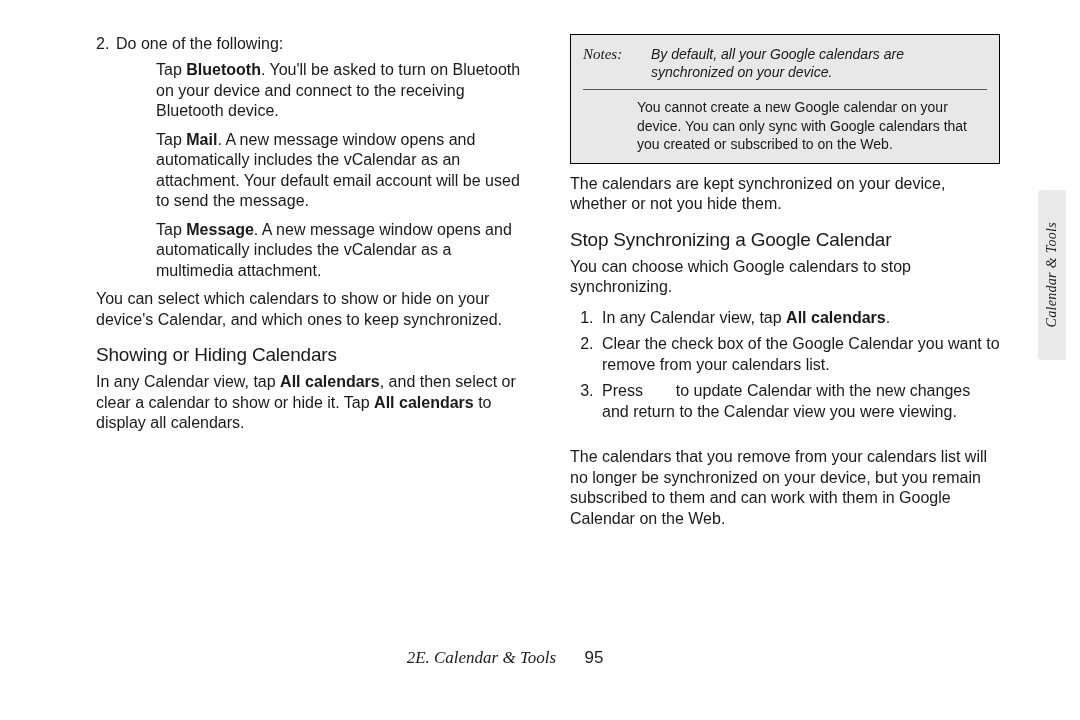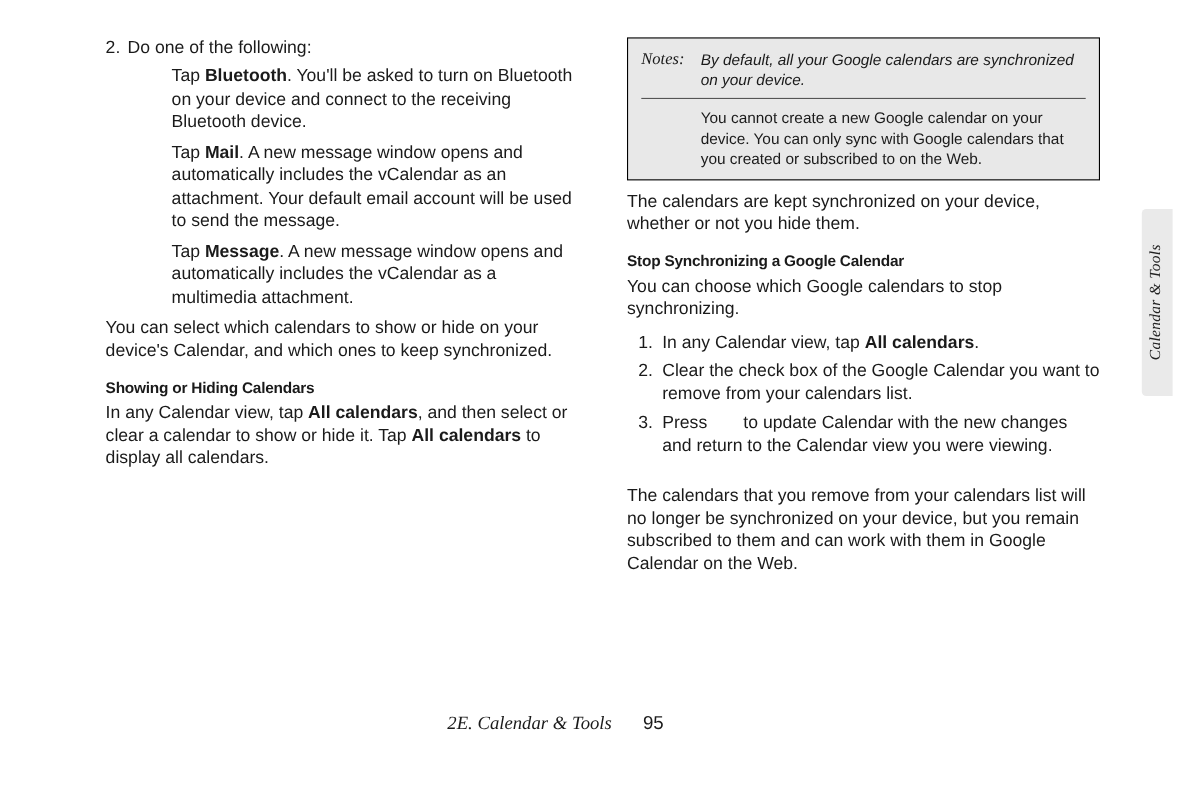--- a/index.html
+++ b/index.html
@@ -77,41 +77,42 @@
   h2.section {
     font-family: "Times New Roman", Times, serif;
     font-style: italic;
     font-weight: normal;
     font-size: 24px;
     margin: 16px 0 8px 0;
     letter-spacing: -0.2px;
   }
   h3.subsection {
     font-family: Arial, Helvetica, sans-serif;
-    font-weight: bold;
-    font-size: 14px;
+    font-weight: normal;
+    font-size: 19px;
     margin: 14px 0 6px 0;
     letter-spacing: -0.2px;
   }
   p.body {
     font-size: 16px;
     line-height: 1.28;
     margin: 4px 0 10px 0;
   }
   .bold { font-weight: bold; }
   .notes-box {
     border: 1.5px solid #000;
     background: #e8e8e8;
     padding: 10px 12px 10px 12px;
     margin: 0 0 10px 0;
     font-size: 14px;
     line-height: 1.3;
   }
   .notes-box .row1 {
     display: flex;
+    gap: 14px;
   }
   .notes-box .label {
     font-style: italic;
     font-family: "Times New Roman", Times, serif;
     font-size: 15px;
     width: 54px;
     flex: 0 0 54px;
   }
   .notes-box .txt {
     flex: 1;

